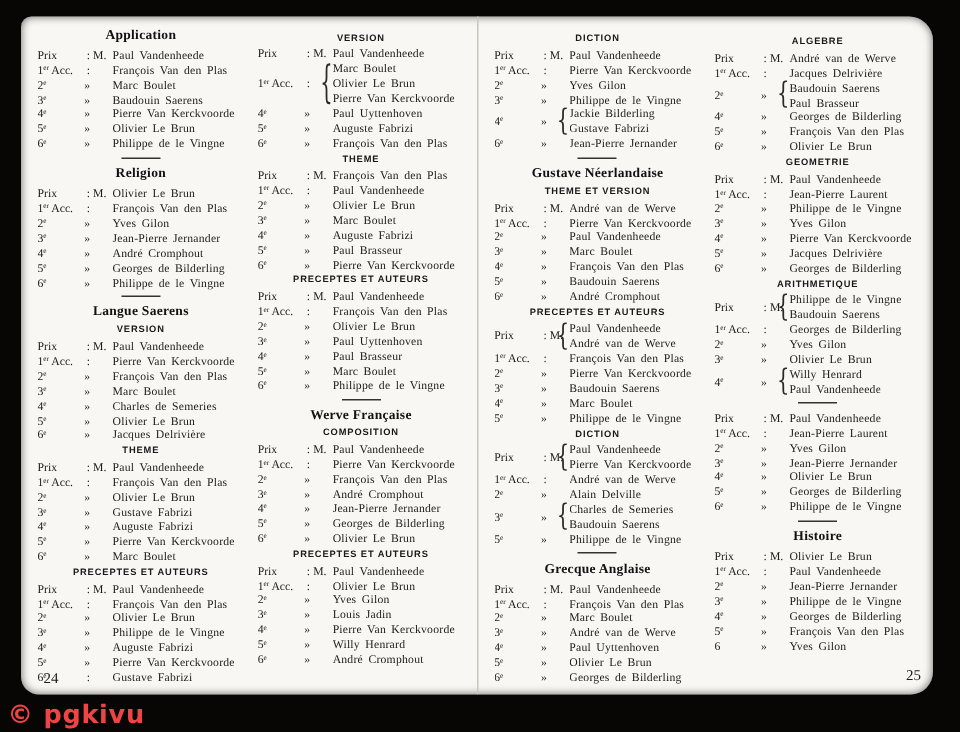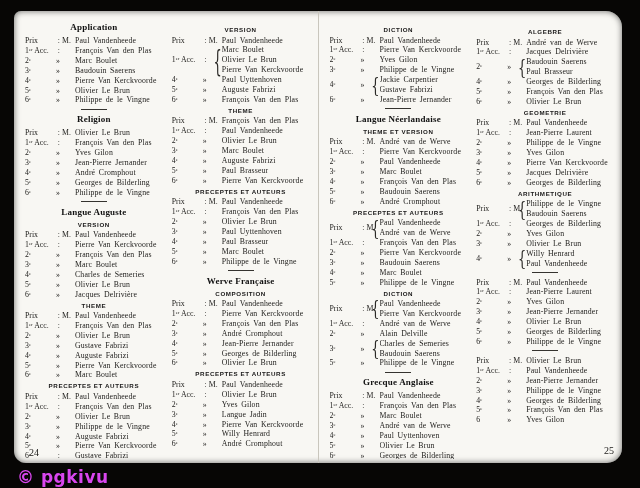--- a/index.html
+++ b/index.html
@@ -7,20 +7,21 @@
     width:640px;height:488px;position:relative;overflow:hidden;
     background:#070605;
     font-family:"Liberation Serif","DejaVu Serif",serif;
   }
   .spread{
     position:absolute;left:14px;top:11px;width:608px;height:452px;
     background:#f8f7f3;color:#1c1b19;
     border-radius:7px 16px 15px 12px;
     display:flex;overflow:hidden;
     box-shadow:0 0 6px rgba(0,0,0,.6) inset;
+    align-items:flex-end;
   }
   .page{flex:1;position:relative;display:flex;gap:9px;padding:8px 8px 4px 11px;}
   .page-left{border-right:1px solid #c9c6bd;}
   .col{flex:1;min-width:0;overflow:hidden;}
   .col-pad-1{padding-top:5px}
   .col-pad-2{padding-top:7px}
   .section{margin-bottom:2px}
   .title{
     font-weight:bold;font-size:9px;line-height:11px;text-align:center;
     margin:3px 0 3px;color:#111;letter-spacing:.2px;white-space:nowrap;
@@ -44,22 +45,21 @@
     font-family:"DejaVu Serif",serif;color:#2a2926;
   }
   .hr{width:26px;border-top:1px solid #35332f;margin:3.5px auto 4.5px;}
   .pagenum{position:absolute;font-size:10px;color:#1c1b19;}
   .pn-left{left:15px;bottom:5px;}
   .pn-right{right:8px;bottom:7px;}
   .watermark{
     position:absolute;left:5px;bottom:1px;
     font-family:"DejaVu Sans","Liberation Sans",sans-serif;
     font-weight:bold;font-size:17px;letter-spacing:.5px;
-    color:#d946ef;
-    margin-left:12px;
+    color:#ef4444;
   }
 </style>
 </head>
 <body>
 
 <div class="scan">
   <div class="spread">
     <div class="page page-left">
       <div class="col">
           <div class="section">
@@ -176,21 +176,21 @@
               <span class="rlabel">
                 <span class="rank">6<sup>e</sup></span>
                 <span class="sep">»</span>
               </span>
               <span class="honor"></span>
               <span class="rname">Philippe de le Vingne</span>
             </div>
           </div>
           <div class="hr"></div>
           <div class="section">
-            <div class="title">Langue Auguste</div>
+            <div class="title">Langue Saerens</div>
             <div class="subhead">VERSION</div>
             <div class="row">
               <span class="rlabel">
                 <span class="rank">Prix</span>
                 <span class="sep">:</span>
               </span>
               <span class="honor">M.</span>
               <span class="rname">Paul Vandenheede</span>
             </div>
             <div class="row">
@@ -604,21 +604,21 @@
               </span>
               <span class="honor"></span>
               <span class="rname">Yves Gilon</span>
             </div>
             <div class="row">
               <span class="rlabel">
                 <span class="rank">3<sup>e</sup></span>
                 <span class="sep">»</span>
               </span>
               <span class="honor"></span>
-              <span class="rname">Langue Jadin</span>
+              <span class="rname">Louis Jadin</span>
             </div>
             <div class="row">
               <span class="rlabel">
                 <span class="rank">4<sup>e</sup></span>
                 <span class="sep">»</span>
               </span>
               <span class="honor"></span>
               <span class="rname">Pierre Van Kerckvoorde</span>
             </div>
             <div class="row">
@@ -678,36 +678,36 @@
               <span class="rname">Philippe de le Vingne</span>
             </div>
             <div class="row">
               <span class="rlabel">
                 <span class="rank">4<sup>e</sup></span>
                 <span class="sep">»</span>
               </span>
               <span class="honor"></span>
               <span class="brace" style="transform: scaleY(1.52);">{</span>
               <span class="rnames">
-                <span class="rname">Jackie Carpentier</span>
+                <span class="rname">Jackie Bilderling</span>
                 <span class="rname">Gustave Fabrizi</span>
               </span>
             </div>
             <div class="row">
               <span class="rlabel">
                 <span class="rank">6<sup>e</sup></span>
                 <span class="sep">»</span>
               </span>
               <span class="honor"></span>
               <span class="rname">Jean-Pierre Jernander</span>
             </div>
           </div>
           <div class="hr"></div>
           <div class="section">
-            <div class="title">Langue Néerlandaise</div>
+            <div class="title">Gustave Néerlandaise</div>
             <div class="subhead">THEME ET VERSION</div>
             <div class="row">
               <span class="rlabel">
                 <span class="rank">Prix</span>
                 <span class="sep">:</span>
               </span>
               <span class="honor">M.</span>
               <span class="rname">André van de Werve</span>
             </div>
             <div class="row">
@@ -1138,20 +1138,21 @@
               <span class="rlabel">
                 <span class="rank">6<sup>e</sup></span>
                 <span class="sep">»</span>
               </span>
               <span class="honor"></span>
               <span class="rname">Philippe de le Vingne</span>
             </div>
           </div>
           <div class="hr"></div>
           <div class="section">
+            <div class="title">Histoire</div>
             <div class="row">
               <span class="rlabel">
                 <span class="rank">Prix</span>
                 <span class="sep">:</span>
               </span>
               <span class="honor">M.</span>
               <span class="rname">Olivier Le Brun</span>
             </div>
             <div class="row">
               <span class="rlabel">

